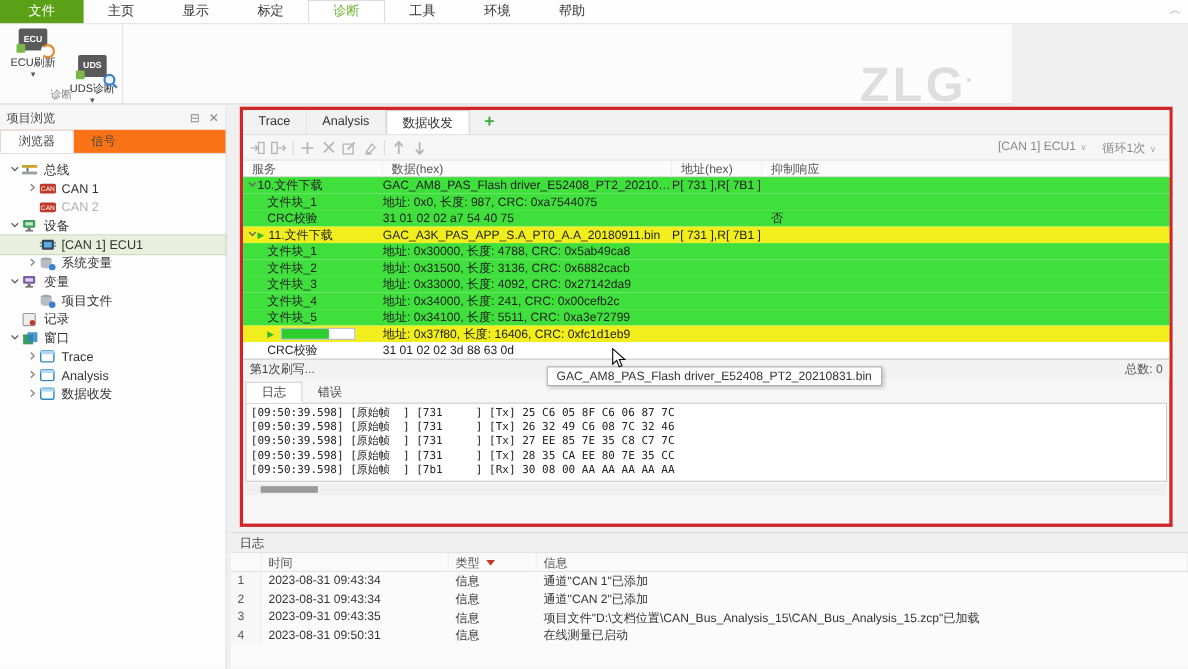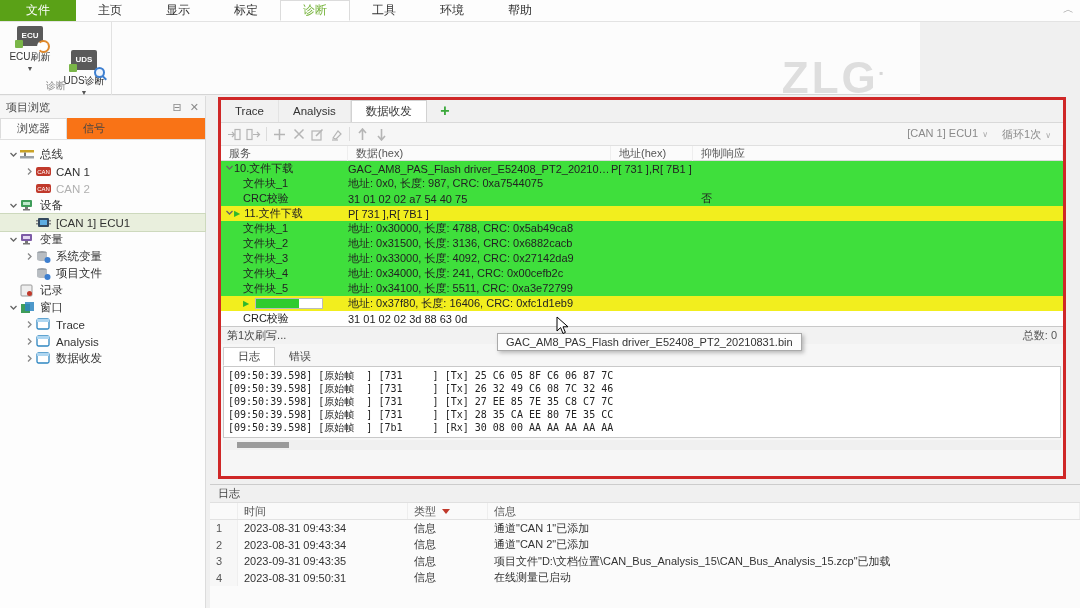--- a/index.html
+++ b/index.html
@@ -210,46 +210,46 @@
               <rect x="2" y="2" width="11" height="9" rx="1" fill="#34495e"></rect>
               <rect x="4" y="4" width="7" height="5" fill="#5dade2"></rect>
               <rect x="0" y="4" width="2" height="1.5" fill="#888"></rect>
               <rect x="0" y="7" width="2" height="1.5" fill="#888"></rect>
               <rect x="13" y="4" width="2" height="1.5" fill="#888"></rect>
               <rect x="13" y="7" width="2" height="1.5" fill="#888"></rect>
             </svg>
           </span>
           <span>[CAN 1] ECU1</span>
         </div>
+        <div class="trow" style="padding-left: 22px;">
+          <span class="chev"><svg width="9" height="9" viewBox="0 0 9 9">
+              <path d="M3 1.5 L6 4.5 L3 7.5" fill="none" stroke="#888" stroke-width="1.3"></path>
+            </svg></span>
+          <span class="ticon">
+            <svg width="15" height="13">
+              <ellipse cx="6" cy="3" rx="5" ry="2" fill="#9aa0a6"></ellipse>
+              <path d="M1 3 v6 a5 2 0 0 0 10 0 v-6" fill="#b8bdc2"></path>
+              <circle cx="11.5" cy="10" r="3" fill="#3d7fd0"></circle>
+            </svg>
+          </span>
+          <span>系统变量</span>
+        </div>
         <div class="trow" style="padding-left: 6px;">
           <span class="chev"><svg width="9" height="9" viewBox="0 0 9 9">
               <path d="M1.5 3 L4.5 6 L7.5 3" fill="none" stroke="#666" stroke-width="1.3"></path>
             </svg></span>
           <span class="ticon">
             <svg width="15" height="13">
               <rect x="1" y="1" width="11" height="7" rx="1" fill="#7d5ba6"></rect>
               <rect x="3" y="3" width="7" height="3" fill="#e3d7f2"></rect>
               <rect x="5" y="8" width="3" height="2" fill="#777"></rect>
               <rect x="3" y="10" width="7" height="1.5" fill="#777"></rect>
             </svg>
           </span>
           <span>变量</span>
-        </div>
-        <div class="trow" style="padding-left: 22px;">
-          <span class="chev"><svg width="9" height="9" viewBox="0 0 9 9">
-              <path d="M3 1.5 L6 4.5 L3 7.5" fill="none" stroke="#888" stroke-width="1.3"></path>
-            </svg></span>
-          <span class="ticon">
-            <svg width="15" height="13">
-              <ellipse cx="6" cy="3" rx="5" ry="2" fill="#9aa0a6"></ellipse>
-              <path d="M1 3 v6 a5 2 0 0 0 10 0 v-6" fill="#b8bdc2"></path>
-              <circle cx="11.5" cy="10" r="3" fill="#3d7fd0"></circle>
-            </svg>
-          </span>
-          <span>系统变量</span>
         </div>
         <div class="trow" style="padding-left: 22px;">
           <span class="chev"></span>
           <span class="ticon">
             <svg width="15" height="13">
               <ellipse cx="6" cy="3" rx="5" ry="2" fill="#9aa0a6"></ellipse>
               <path d="M1 3 v6 a5 2 0 0 0 10 0 v-6" fill="#b8bdc2"></path>
               <circle cx="11.5" cy="10" r="3" fill="#3d7fd0"></circle>
             </svg>
           </span>
@@ -414,20 +414,21 @@
           <div class="cell" style="padding-left: 8px;">否</div>
         </div>
         <div class="drow" style="background: rgb(242, 238, 30);">
           <div class="svc">
             <span class="chev"><svg width="9" height="9" viewBox="0 0 9 9">
                 <path d="M1.5 3 L4.5 6 L7.5 3" fill="none" stroke="#666" stroke-width="1.3"></path>
               </svg></span>
             <span class="play">▶</span>
             <span class="cell">11.文件下载</span>
           </div>
+          <div class="cell">GAC_A3K_PAS_APP_S.A_PT0_A.A_20180911.bin</div>
           <div class="cell">P[ 731 ],R[ 7B1 ]</div>
           <div class="cell" style="padding-left: 8px;"></div>
         </div>
         <div class="drow" style="background: rgb(63, 223, 60);">
           <div class="svc">
             <span class="chev" style="width: 22px;"></span>
             <span class="cell">文件块_1</span>
           </div>
           <div class="cell">地址: 0x30000, 长度: 4788, CRC: 0x5ab49ca8</div>
           <div class="cell"></div>

